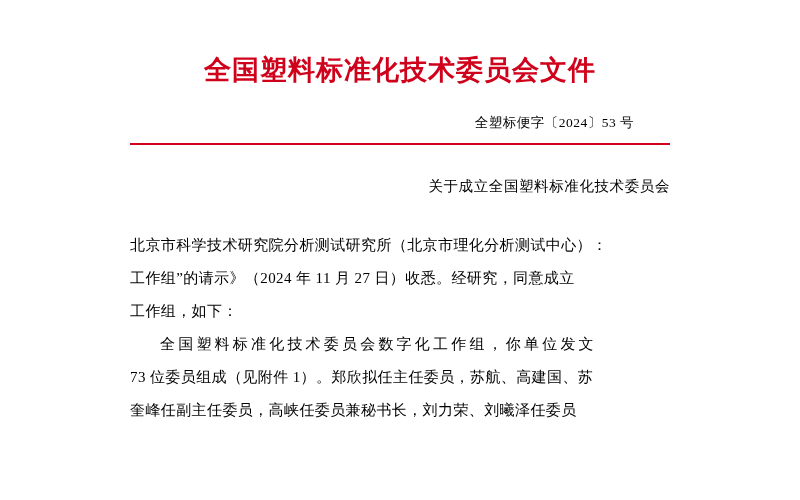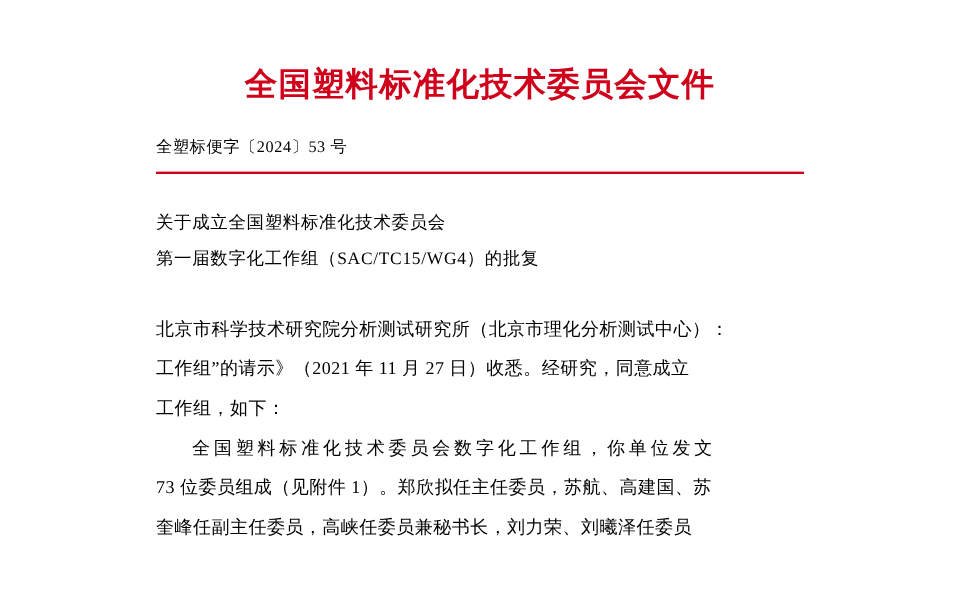--- a/index.html
+++ b/index.html
@@ -28,34 +28,35 @@
     text-align: center;
     color: #d0021b;
     font-size: 27px;
     font-weight: bold;
     letter-spacing: 1px;
     font-family: "Liberation Serif", "DejaVu Serif", serif;
     white-space: nowrap;
   }
   .doc-number {
     margin-top: 26px;
+    text-align: right;
     font-size: 13.5px;
     color: #000000;
     letter-spacing: 0.5px;
     padding-right: 36px;
   }
   .red-rule {
     margin-top: 11px;
     height: 2px;
     background: #d0021b;
     width: 100%;
   }
   .subject {
     margin-top: 26px;
-    text-align: left;
+    text-align: right;
   }
   .subject .line {
     font-size: 14.5px;
     line-height: 30px;
     letter-spacing: 0.6px;
   }
   .body-block {
     margin-top: 28px;
   }
   .body-line {
@@ -77,27 +78,26 @@
 <div class="page">
 
   <h1 class="doc-title">全国塑料标准化技术委员会文件</h1>
 
   <div class="doc-number">全塑标便字〔2024〕53 号</div>
 
   <div class="red-rule"></div>
 
   <div class="subject">
     <div class="line">关于成立全国塑料标准化技术委员会</div>
-    <div class="line">第一届数字化工作组（SAC/TC15/WG4）的批复</div>
   </div>
 
   <div class="body-block">
     <div class="body-line">北京市科学技术研究院分析测试研究所（北京市理化分析测试中心）：</div>
 
-    <div class="body-line">工作组”的请示》（2021 年 11 月 27 日）收悉。经研究，同意成立</div>
+    <div class="body-line">工作组”的请示》（2024 年 11 月 27 日）收悉。经研究，同意成立</div>
     <div class="body-line">工作组，如下：</div>
 
     <div class="body-line indent2 spaced">全国塑料标准化技术委员会数字化工作组，你单位发文</div>
     <div class="body-line">73 位委员组成（见附件 1）。郑欣拟任主任委员，苏航、高建国、苏</div>
     <div class="body-line">奎峰任副主任委员，高峡任委员兼秘书长，刘力荣、刘曦泽任委员</div>
   </div>
 
 </div>
 
 </body></html>

